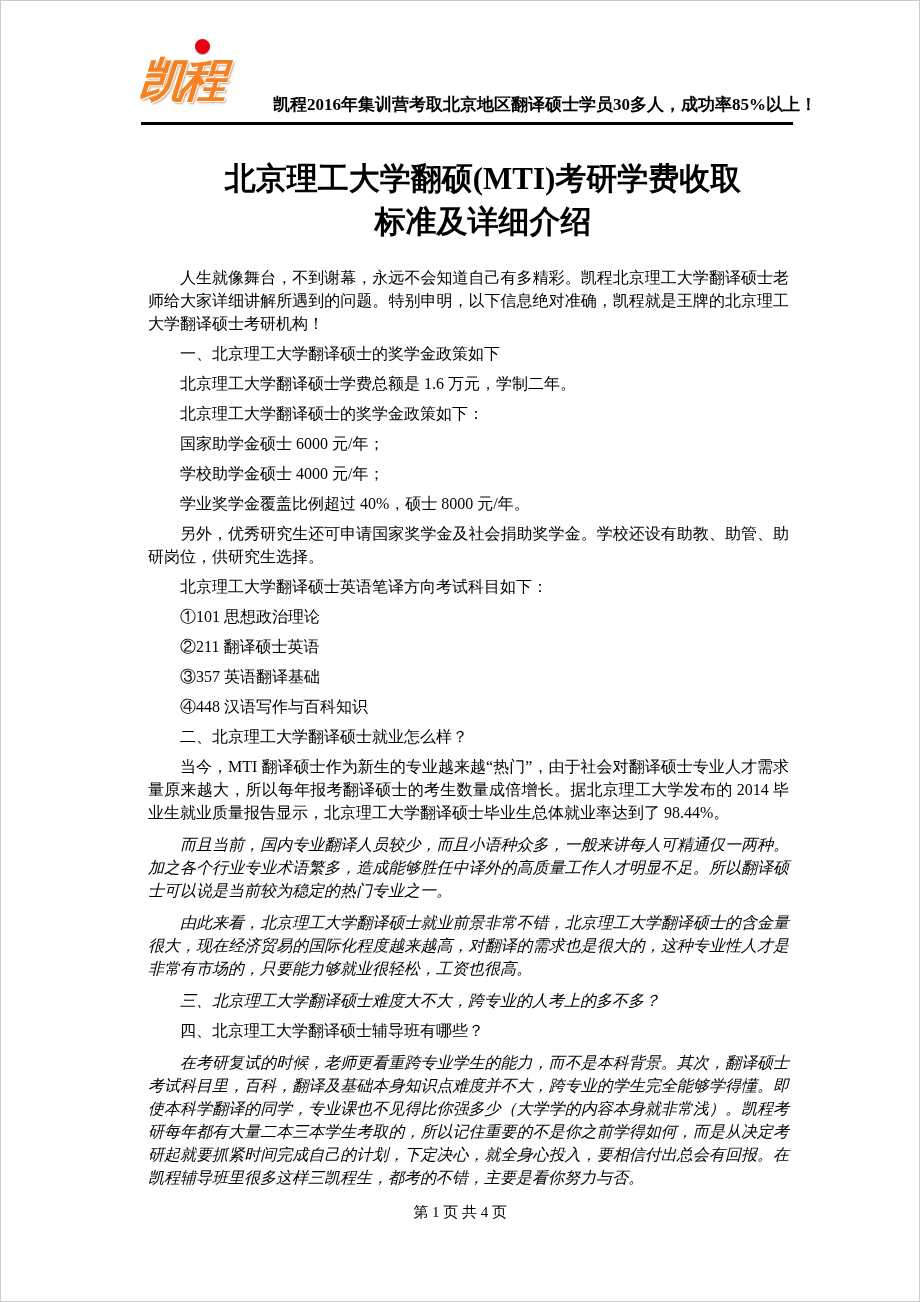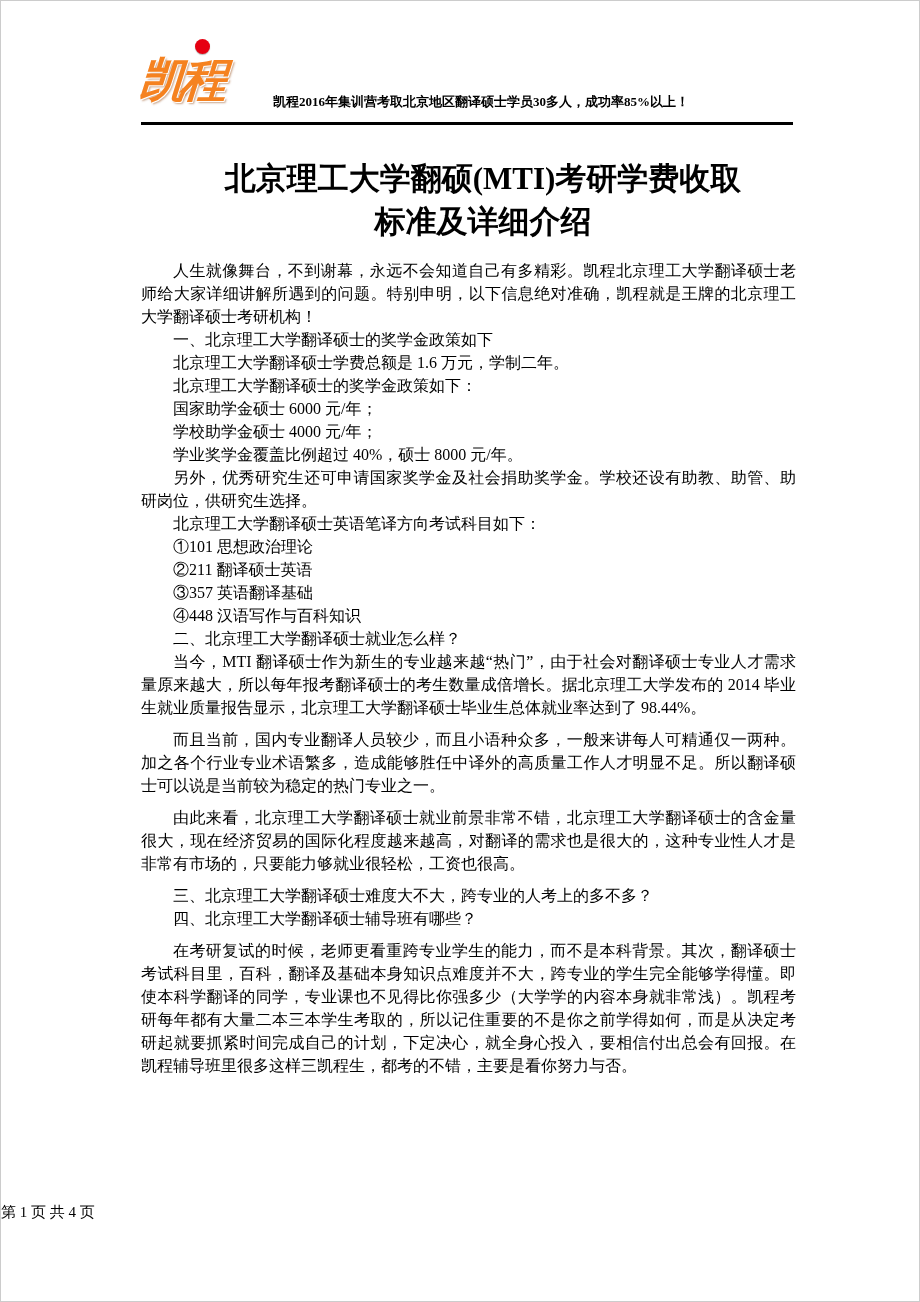--- a/index.html
+++ b/index.html
@@ -50,21 +50,21 @@
     height: 15px;
     border-radius: 50%;
     background: #e60012;
     box-shadow: 0 1px 1px rgba(0,0,0,0.3);
   }
   .slogan {
     position: absolute;
     left: 247px;
     top: 92px;
     width: 545px;
-    font-size: 13px;
+    font-size: 17px;
     font-weight: bold;
     white-space: nowrap;
     padding-left: 25px;
   }
   .header-rule {
     position: absolute;
     left: 140px;
     top: 121px;
     width: 652px;
     height: 3px;
@@ -89,34 +89,36 @@
   .doc-body {
     position: absolute;
     left: 140px;
     top: 258px;
     width: 655px;
     font-size: 16px;
     line-height: 23px;
     text-align: justify;
   }
   .doc-body p.para {
-    margin: 0;
+    margin: 7px;
     padding: 0;
     text-indent: 2em;
   }
   .doc-body p.para.gap {
     margin-top: 9px;
+    font-style: italic;
   }
 
   
   .doc-footer {
     position: absolute;
     left: 0;
     top: 1202px;
     width: 100%;
+    text-align: center;
     font-size: 15px;
   }
 </style>
 </head>
 <body>
 
 <div class="page">
 
   <div class="logo">
     <span class="logo-dot"></span>

